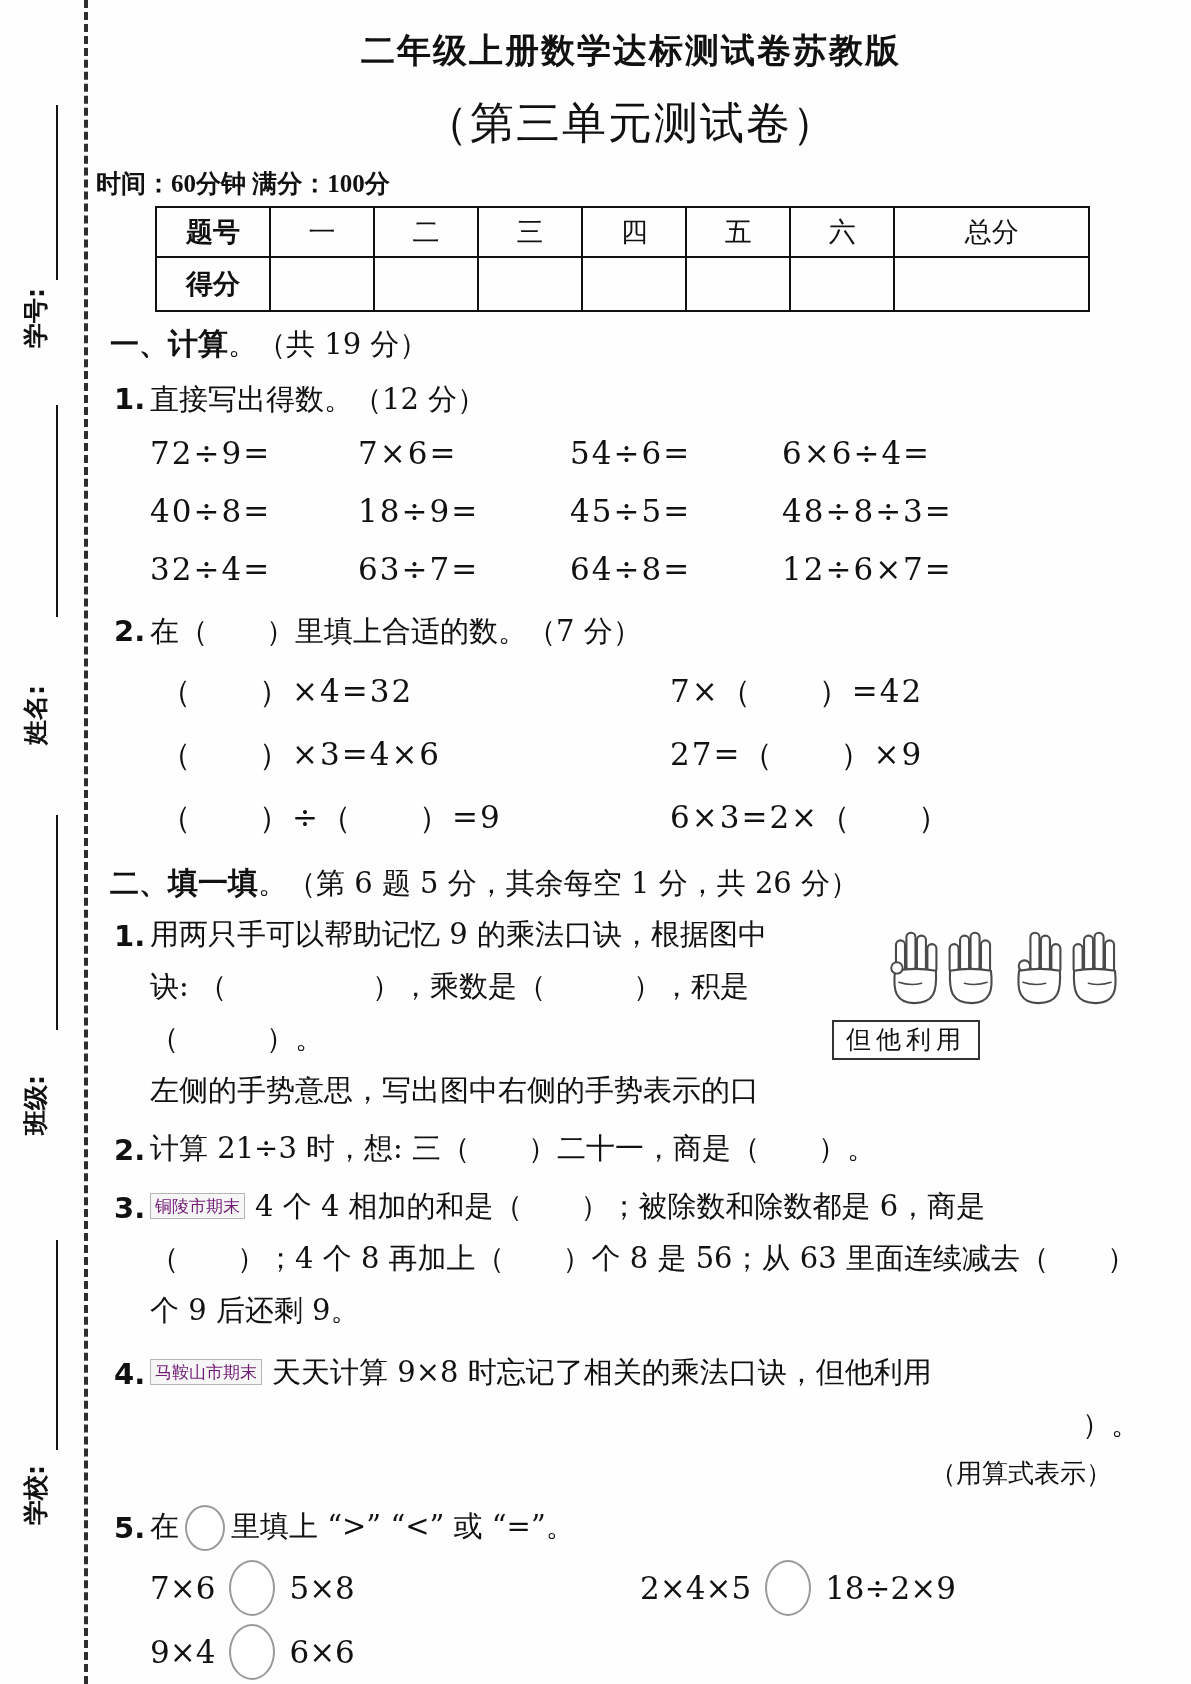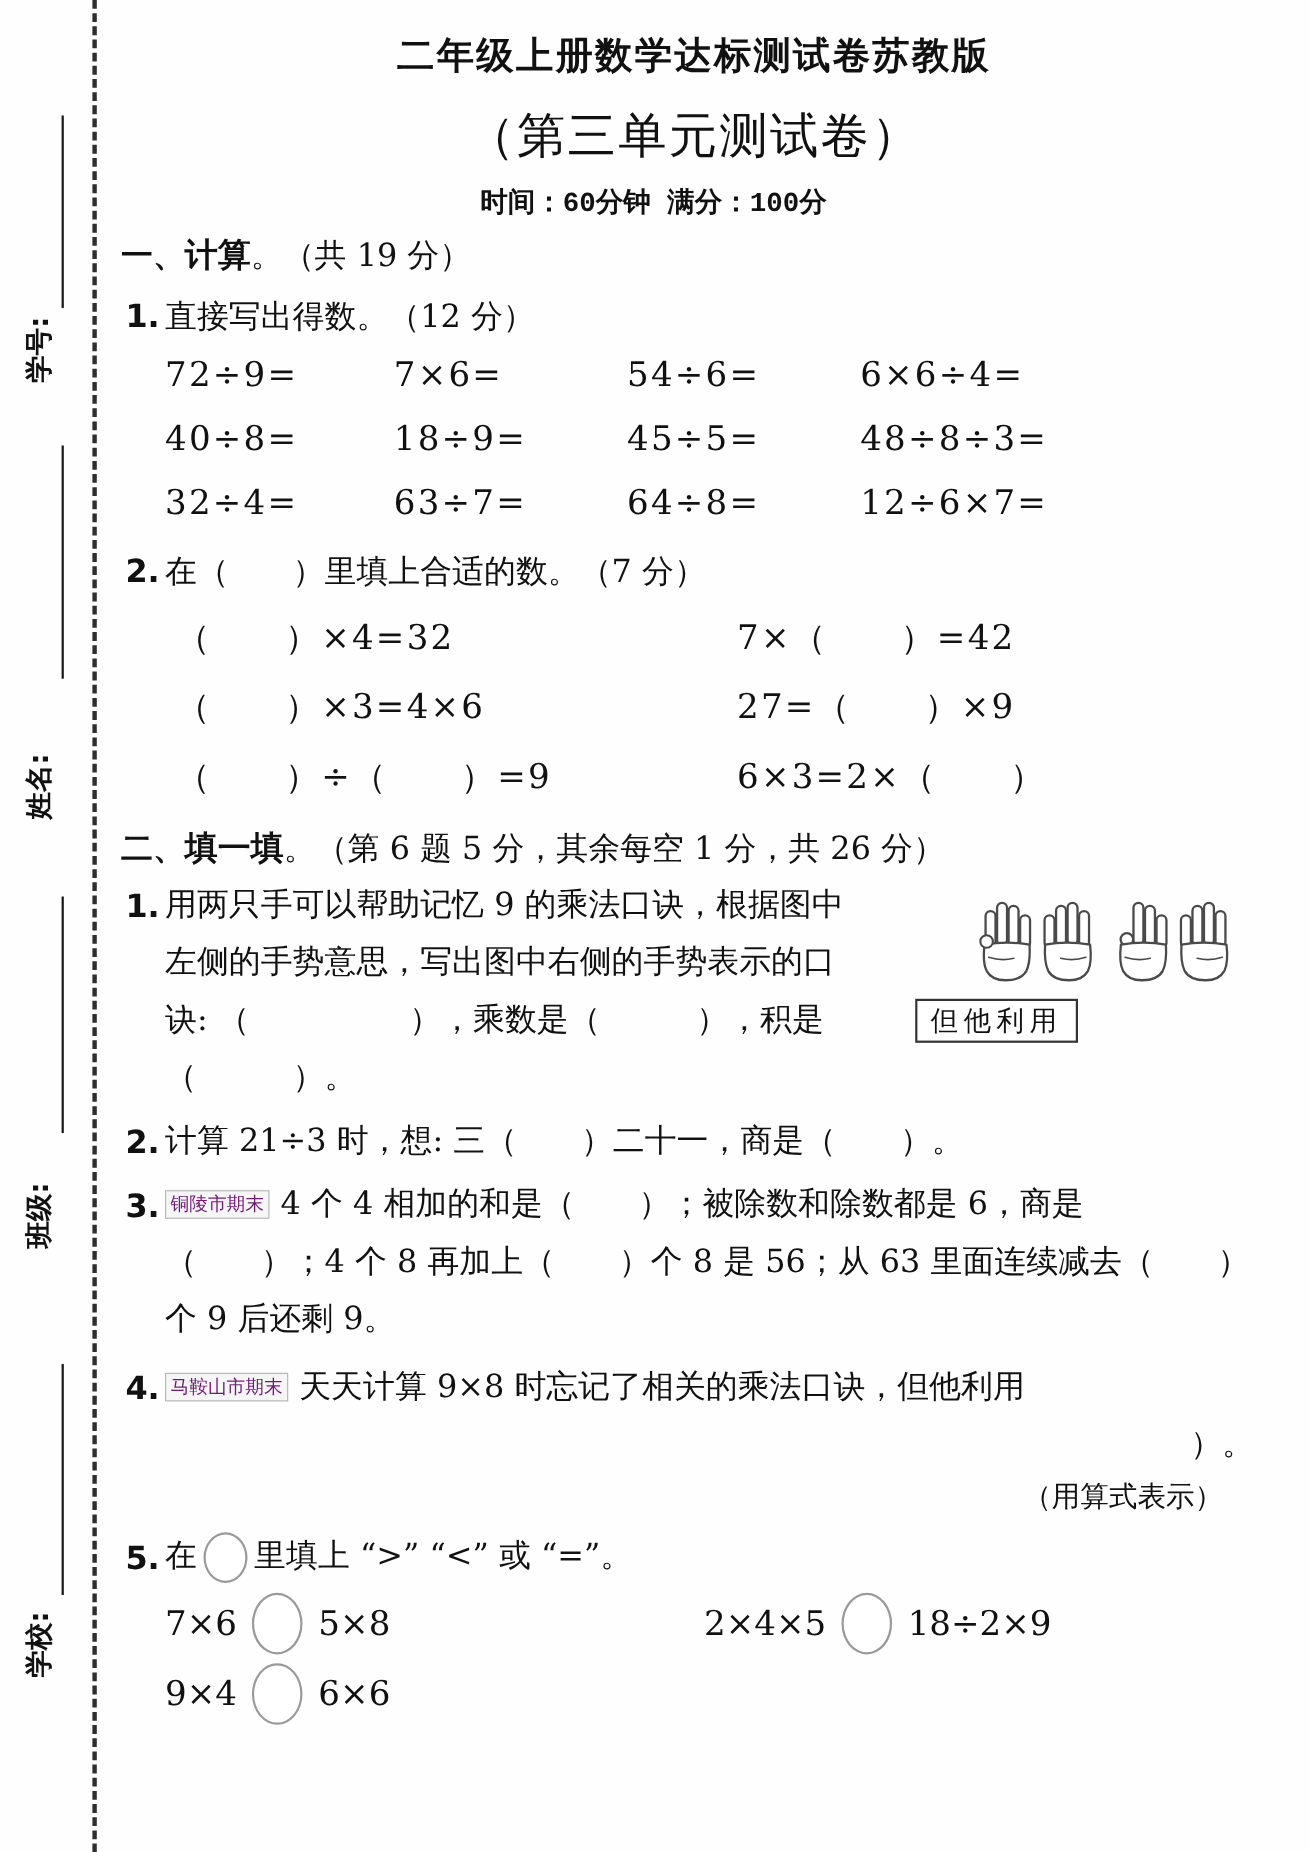--- a/index.html
+++ b/index.html
@@ -30,22 +30,22 @@
     margin:28px 0 0; text-align:center;
     font-family:"DejaVu Sans", sans-serif; font-weight:900;
     font-size:34px; letter-spacing:2px;
   }
   h2.subtitle {
     margin:20px 0 0; text-align:center;
     font-family:"DejaVu Sans", sans-serif; font-weight:400;
     font-size:44px; letter-spacing:2px;
   }
   .time-info {
-    text-align:center; margin:14px 74px 6px 0;
-    font-family:Liberation Mono, monospace; font-size:25px; font-weight:bold;
+    text-align:left; margin:14px 74px 6px 0;
+    font-family:Liberation Serif, serif; font-size:25px; font-weight:bold;
   }
 
   table.score-table { border-collapse:collapse; margin-left:59px; width:935px; font-size:27px; }
   table.score-table td { border:2px solid #111; text-align:center; }
   table.score-table tr.hrow td { height:46px; }
   table.score-table tr.srow td { height:50px; }
   table.score-table td.lab { font-family:"DejaVu Sans", sans-serif; font-weight:bold; width:110px; }
 
   .sec-head { margin:12px 0 0 14px; font-size:29px; }
   .sec-num { font-weight:bold; }
@@ -155,20 +155,44 @@
     <div class="vline vl4"></div>
     <div class="mlabel ml4">学校:</div>
     <div class="dash-line"></div>
   </aside>
 
   <main>
     <h1 class="title">二年级上册数学达标测试卷苏教版</h1>
     <h2 class="subtitle">（第三单元测试卷）</h2>
     <div class="time-info">时间：60分钟 满分：100分</div>
 
+    <table class="score-table">
+      <tbody>
+        <tr class="hrow">
+          <td class="lab">题号</td>
+          <td>一</td>
+          <td>二</td>
+          <td>三</td>
+          <td>四</td>
+          <td>五</td>
+          <td>六</td>
+          <td>总分</td>
+        </tr>
+        <tr class="srow">
+          <td class="lab">得分</td>
+          <td></td>
+          <td></td>
+          <td></td>
+          <td></td>
+          <td></td>
+          <td></td>
+          <td></td>
+        </tr>
+      </tbody>
+    </table>
 
     <div class="sec-head">
       <span class="sec-num">一、</span><span class="sec-bold">计算</span><span>。（共 19 分）</span>
     </div>
 
     <div class="q-label">
       <span class="qnum">1.</span>
       <span>直接写出得数。（12 分）</span>
     </div>
     <div class="expr-grid">
@@ -199,22 +223,22 @@
       <div class="expr">6×3=2×（　　）</div>
     </div>
 
     <div class="sec-head" style="margin-top:24px">
       <span class="sec-num">二、</span><span class="sec-bold">填一填</span><span>。（第 6 题 5 分，其余每空 1 分，共 26 分）</span>
     </div>
 
     <div class="q" style="margin-top:4px">
       <span class="qnum">1.</span>
       <div style="width:710px">用两只手可以帮助记忆 9 的乘法口诀，根据图中</div>
+      <div style="width:740px">诀: （　　　　　），乘数是（　　　），积是（　　　）。</div>
       <div style="width:710px">左侧的手势意思，写出图中右侧的手势表示的口</div>
-      <div style="width:740px">诀: （　　　　　），乘数是（　　　），积是（　　　）。</div>
       <div class="hands-fig">
         <div class="hand-pair">
           <svg class="hand" viewBox="0 0 56 82" width="54" height="78">
               <use href="#hand-thumb-bent"></use>
             </svg>
           <svg class="hand flip" viewBox="0 0 56 82" width="54" height="78">
               <use href="#hand-open"></use>
             </svg>
         </div>
         <div class="hand-pair">

